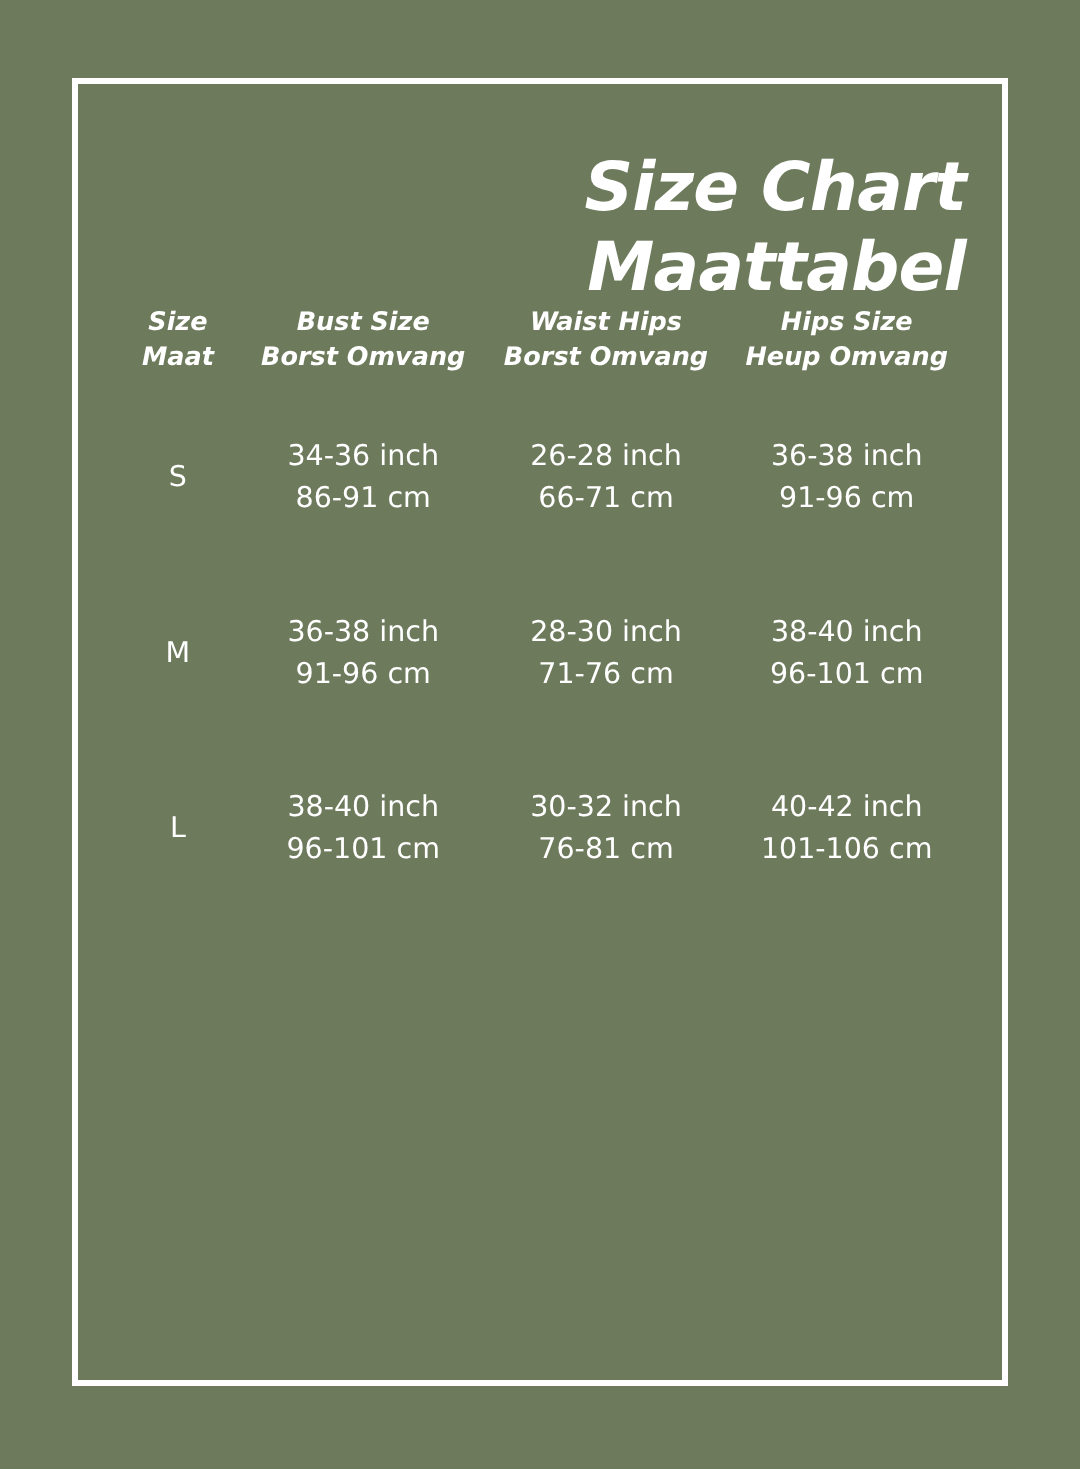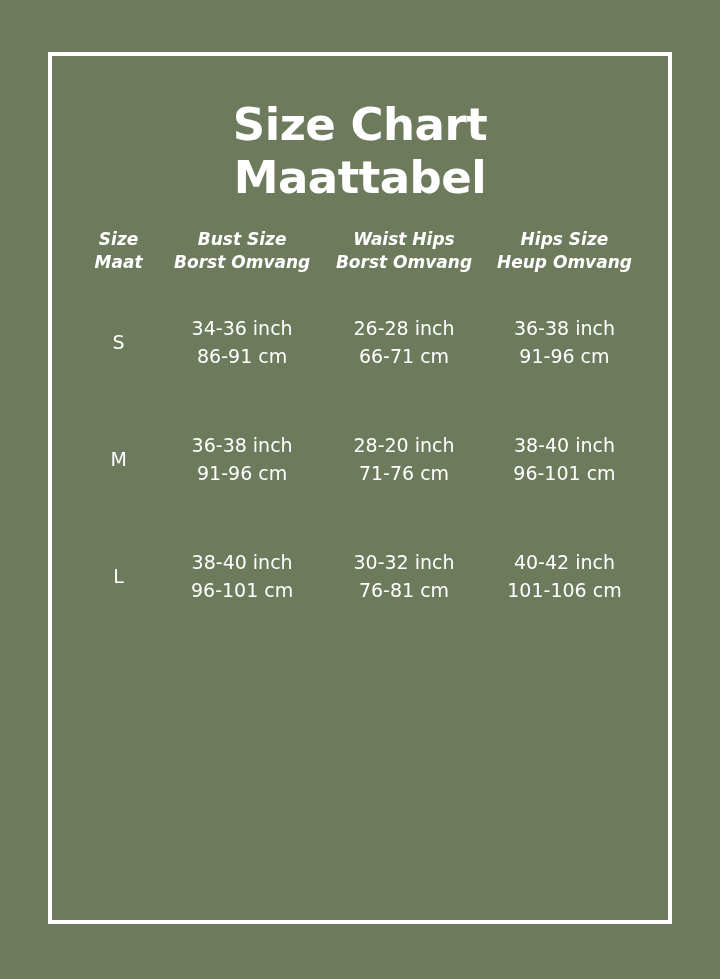--- a/index.html
+++ b/index.html
@@ -35,22 +35,22 @@
     left: 0;
     top: 0;
     width: 100%;
     height: 100%;
     box-sizing: border-box;
     padding: 42px 24px 20px 24px;
     display: flex;
     flex-direction: column;
   }
   .title-block {
-    text-align: center;
-    margin-bottom: 24px;
+    text-align: right;
+    font-style: italic;
   }
   .title-line {
     font-size: 45px;
     font-weight: bold;
     line-height: 1.18;
     letter-spacing: -0.5px;
     color: #ffffff;
   }
   table.size-table {
     width: 100%;
@@ -138,21 +138,21 @@
             </td>
           </tr>
 
           <tr>
             <td class="size-cell">M</td>
             <td>
               <span class="v-inch">36-38 inch</span>
               <span class="v-cm">91-96 cm</span>
             </td>
             <td>
-              <span class="v-inch">28-20 inch</span>
+              <span class="v-inch">28-30 inch</span>
               <span class="v-cm">71-76 cm</span>
             </td>
             <td>
               <span class="v-inch">38-40 inch</span>
               <span class="v-cm">96-101 cm</span>
             </td>
           </tr>
 
           <tr>
             <td class="size-cell">L</td>

